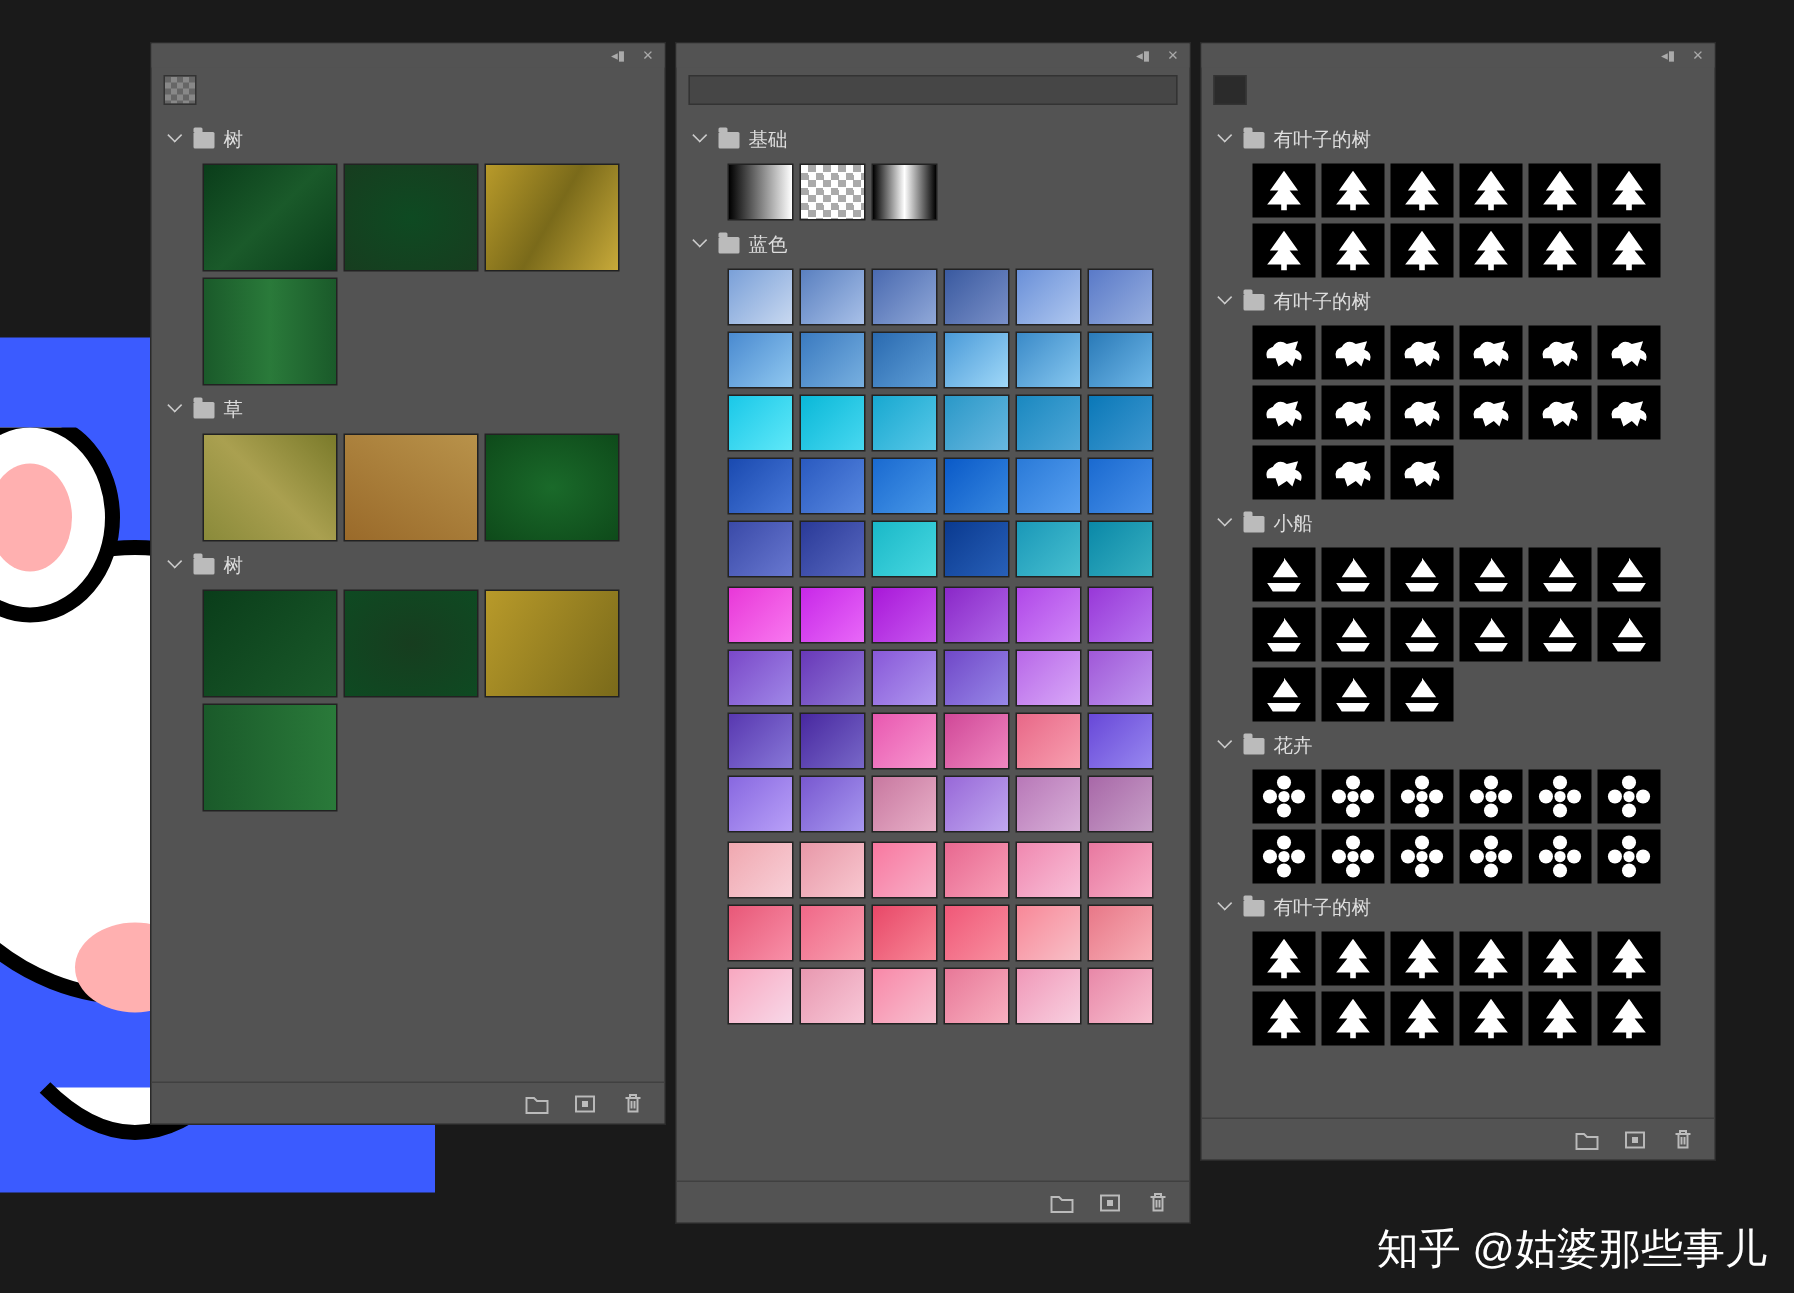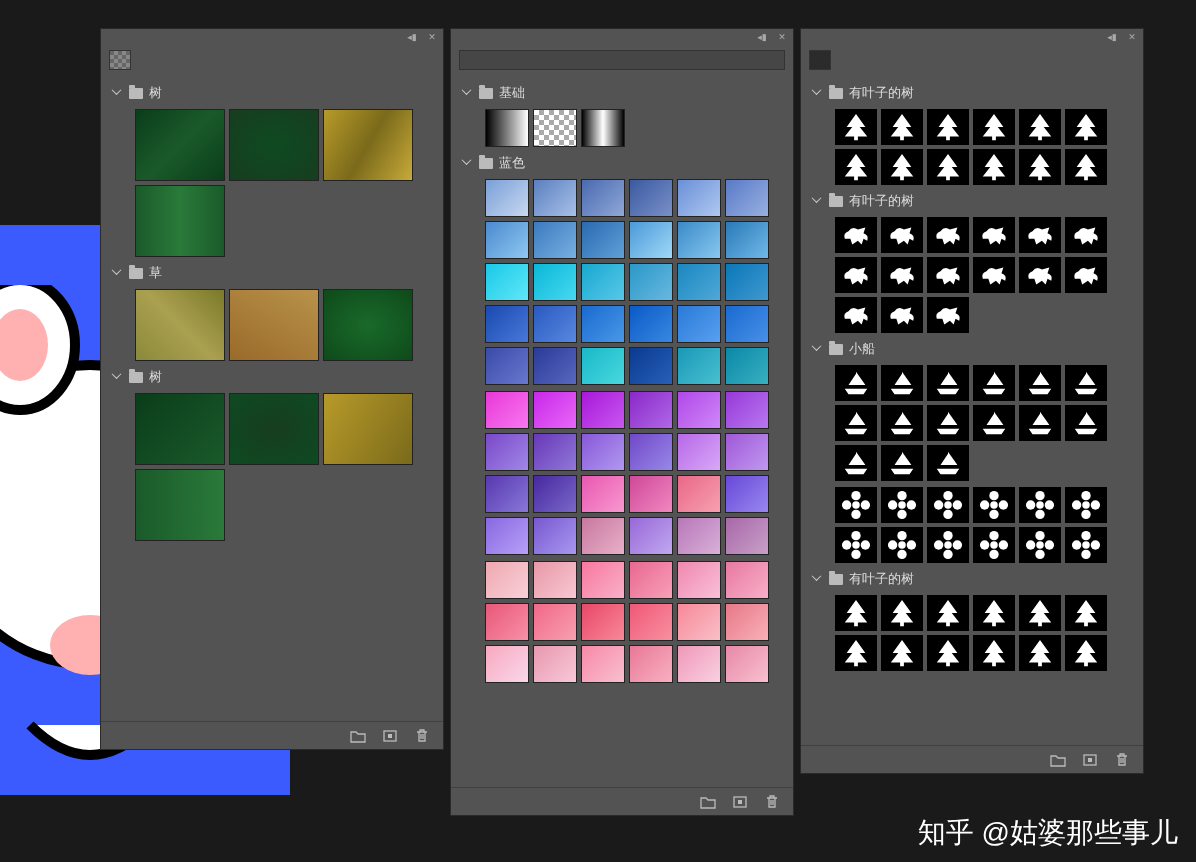--- a/index.html
+++ b/index.html
@@ -643,20 +643,25 @@
               </svg>
             </div>
             <div class="sw-shape">
               <svg viewBox="0 0 32 32">
                 <path d="M4 22 H28 L24 28 H8 Z M16 4 V20 M16 4 L26 18 H16 M16 6 L8 18 H16"></path>
               </svg>
             </div>
           </div>
         </div>
         <div class="grp">
+          <div class="grp-head">
+            <span class="chev"></span>
+            <span class="folder"></span>
+            <span class="gname">花卉</span>
+          </div>
           <div class="grid">
             <div class="sw-shape">
               <svg viewBox="0 0 32 32">
                 <circle cx="16" cy="16" r="4"></circle>
                 <circle cx="16" cy="6" r="5"></circle>
                 <circle cx="16" cy="26" r="5"></circle>
                 <circle cx="6" cy="16" r="5"></circle>
                 <circle cx="26" cy="16" r="5"></circle>
               </svg>
             </div>

